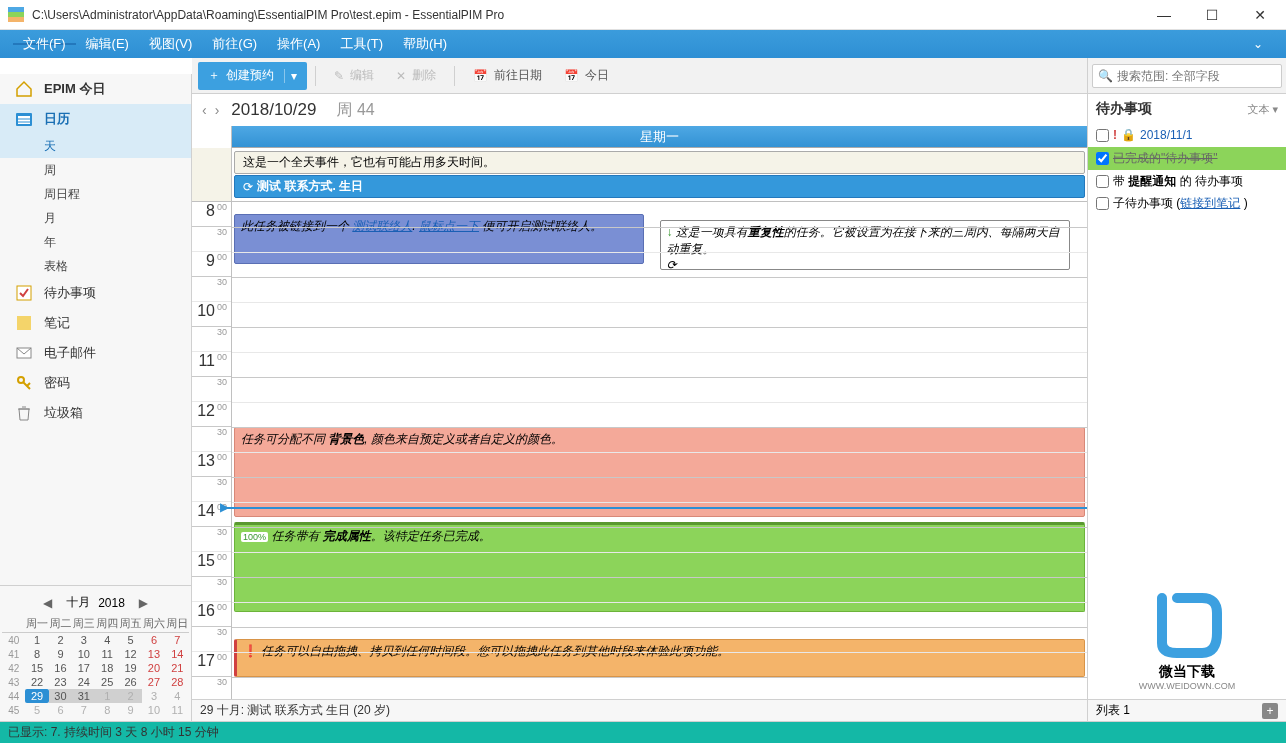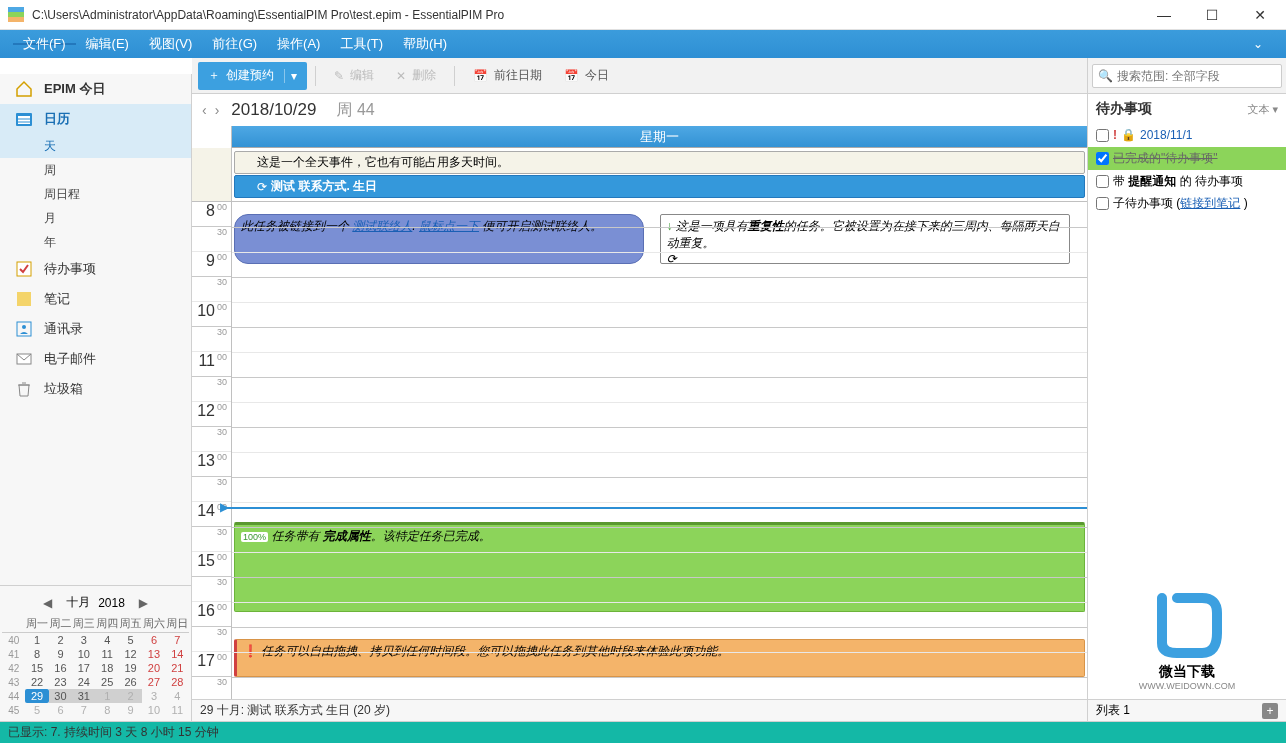--- a/index.html
+++ b/index.html
@@ -61,21 +61,21 @@
 .date-nav .arrows span { cursor: pointer; }
 .date-nav .date-text { font-size: 17px; color: #333; }
 .date-nav .wk-text { color: #999; font-size: 16px; margin-left: 8px; }
 .time-col { width: 40px; border-right: 1px solid #c0c0c0; background: #fff; position: relative; }
 
 .day-header { height: 22px; background: linear-gradient(#4ea8e4,#3392d4); color: #fff; display: flex; align-items: center; justify-content: center; font-size: 13px; border-bottom: 1px solid #aaa; }
 
 .allday-row { display: flex; border-bottom: 1px solid #c0c0c0; }
 .allday-row .time-col { }
 .allday-events { flex: 1; padding: 2px; }
-.allday-event { border: 1px solid #aaa; padding: 2px 22px; margin: 1px 0; font-size: 12px; border-radius: 2px; background: #f5f3e8; }
+.allday-event { border: 1px solid #aaa; padding: 2px 8px; margin: 1px 0; font-size: 12px; border-radius: 2px; background: #f5f3e8; }
 .allday-event.birthday { background: #3498db; color: #fff; border-color: #2378bc; display: flex; align-items: center; gap: 4px; }
 
 .time-grid { flex: 1; overflow-y: auto; position: relative; }
 .time-grid-inner { display: flex; position: relative; }
 .time-labels { width: 40px; border-right: 1px solid #c0c0c0; }
 .time-slot { height: 25px; border-bottom: 1px solid #e8e8e8; display: flex; align-items: flex-start; justify-content: flex-end; padding-right: 4px; font-size: 11px; color: #666; }
 .time-slot.hour { border-bottom: 1px solid #c8c8c8; }
 .time-slot .hr { font-size: 16px; color: #333; margin-right: 2px; }
 .time-slot .mn { font-size: 9px; color: #999; }
 
@@ -174,20 +174,21 @@
             <line x1="3" y1="12" x2="15" y2="12" stroke="#2c8fd4"></line>
           </svg>
         </span>
       <span>日历</span>
     </div>
     <div class="nav-sub sel">天</div>
     <div class="nav-sub">周</div>
     <div class="nav-sub">周日程</div>
     <div class="nav-sub">月</div>
     <div class="nav-sub">年</div>
+    <div class="nav-sub">表格</div>
 
     <div class="nav-item">
       <span class="nav-icon">
           <svg width="18" height="18">
             <rect x="2" y="2" width="14" height="14" fill="#fff" stroke="#d4a000"></rect>
             <path d="M5 9 L8 12 L13 5" stroke="#d04040" stroke-width="2" fill="none"></path>
           </svg>
         </span>
       <span>待办事项</span>
     </div>
@@ -195,35 +196,34 @@
       <span class="nav-icon">
           <svg width="18" height="18">
             <rect x="2" y="2" width="14" height="14" fill="#f4d46a"></rect>
           </svg>
         </span>
       <span>笔记</span>
     </div>
     <div class="nav-item">
       <span class="nav-icon">
           <svg width="18" height="18">
-            <rect x="2" y="2" width="14" height="14" fill="none" stroke="#2c8fd4"></rect>
-            <circle cx="9" cy="7" r="2" fill="#2c8fd4"></circle>
-            <path d="M5 14 Q9 10 13 14" fill="#2c8fd4"></path>
-          </svg>
-        </span>
-      <span>通讯录</span>
-    </div>
-    <div class="nav-item">
-      <span class="nav-icon">
-          <svg width="18" height="18">
             <rect x="2" y="4" width="14" height="10" fill="#fff" stroke="#888"></rect>
             <path d="M2 4 L9 10 L16 4" stroke="#888" fill="none"></path>
           </svg>
         </span>
       <span>电子邮件</span>
+    </div>
+    <div class="nav-item">
+      <span class="nav-icon">
+          <svg width="18" height="18">
+            <circle cx="6" cy="6" r="3" fill="none" stroke="#d4a000" stroke-width="2"></circle>
+            <path d="M8 8 L15 15 M12 12 L15 9" stroke="#d4a000" stroke-width="2"></path>
+          </svg>
+        </span>
+      <span>密码</span>
     </div>
     <div class="nav-item">
       <span class="nav-icon">
           <svg width="18" height="18">
             <path d="M4 5 L14 5 L13 16 L5 16 Z" fill="none" stroke="#888"></path>
             <path d="M3 5 L15 5 M7 3 L11 3" stroke="#888"></path>
           </svg>
         </span>
       <span>垃圾箱</span>
     </div>
@@ -433,25 +433,28 @@
             </div>
             <div class="time-slot hour">
               <span class="hr">17</span>
               <span class="mn">00</span>
             </div>
             <div class="time-slot">
               <span class="mn">30</span>
             </div>
           </div>
         <div class="events-area" id="events-area" style="height: 500px;">
-          <div class="event blue" style="top:12px; left:2px; width:48%; height:50px;border-radius:14px;">
+          <div class="event blue" style="top:12px; left:2px; width:48%; height:50px;">
             <span>此任务被链接到一个 </span><a>测试联络人</a><span>. </span><a>鼠标点一下</a><span> 便可开启测试联络人。</span>
           </div>
-          <div class="event white" style="top:12px; left:50%; width:48%; height:50px;font-style:italic;">
+          <div class="event white" style="top:18px; left:50%; width:48%; height:50px;font-style:italic;">
             <span style="color:#3a9830;">↓ </span><span>这是一项具有</span><b>重复性</b><span>的任务。它被设置为在接下来的三周内、每隔两天自动重复。</span><br><span>⟳</span>
+          </div>
+          <div class="event red" style="top:225px; left:2px; right:2px; height:90px;">
+            <span>任务可分配不同 </span><b>背景色</b><span>, 颜色来自预定义或者自定义的颜色。</span>
           </div>
           <div class="event green" style="top:320px; left:2px; right:2px; height:90px;">
             <span style="background:#fff;color:#3a9830;font-size:9px;font-style:normal;padding:0 2px;border-radius:2px;">100%</span>
             <span>任务带有 </span><b>完成属性</b><span>。该特定任务已完成。</span>
           </div>
           <div class="event orange" style="top:437px; left:2px; right:2px; height:38px;">
             <span style="color:#d04040;font-style:normal;">❗ </span><span>任务可以自由拖拽、拷贝到任何时间段。您可以拖拽此任务到其他时段来体验此项功能。</span>
           </div>
           <div class="now-line" style="top:305px;"></div>
         <div class="grid-line hour" style="top: 25px;"></div>

